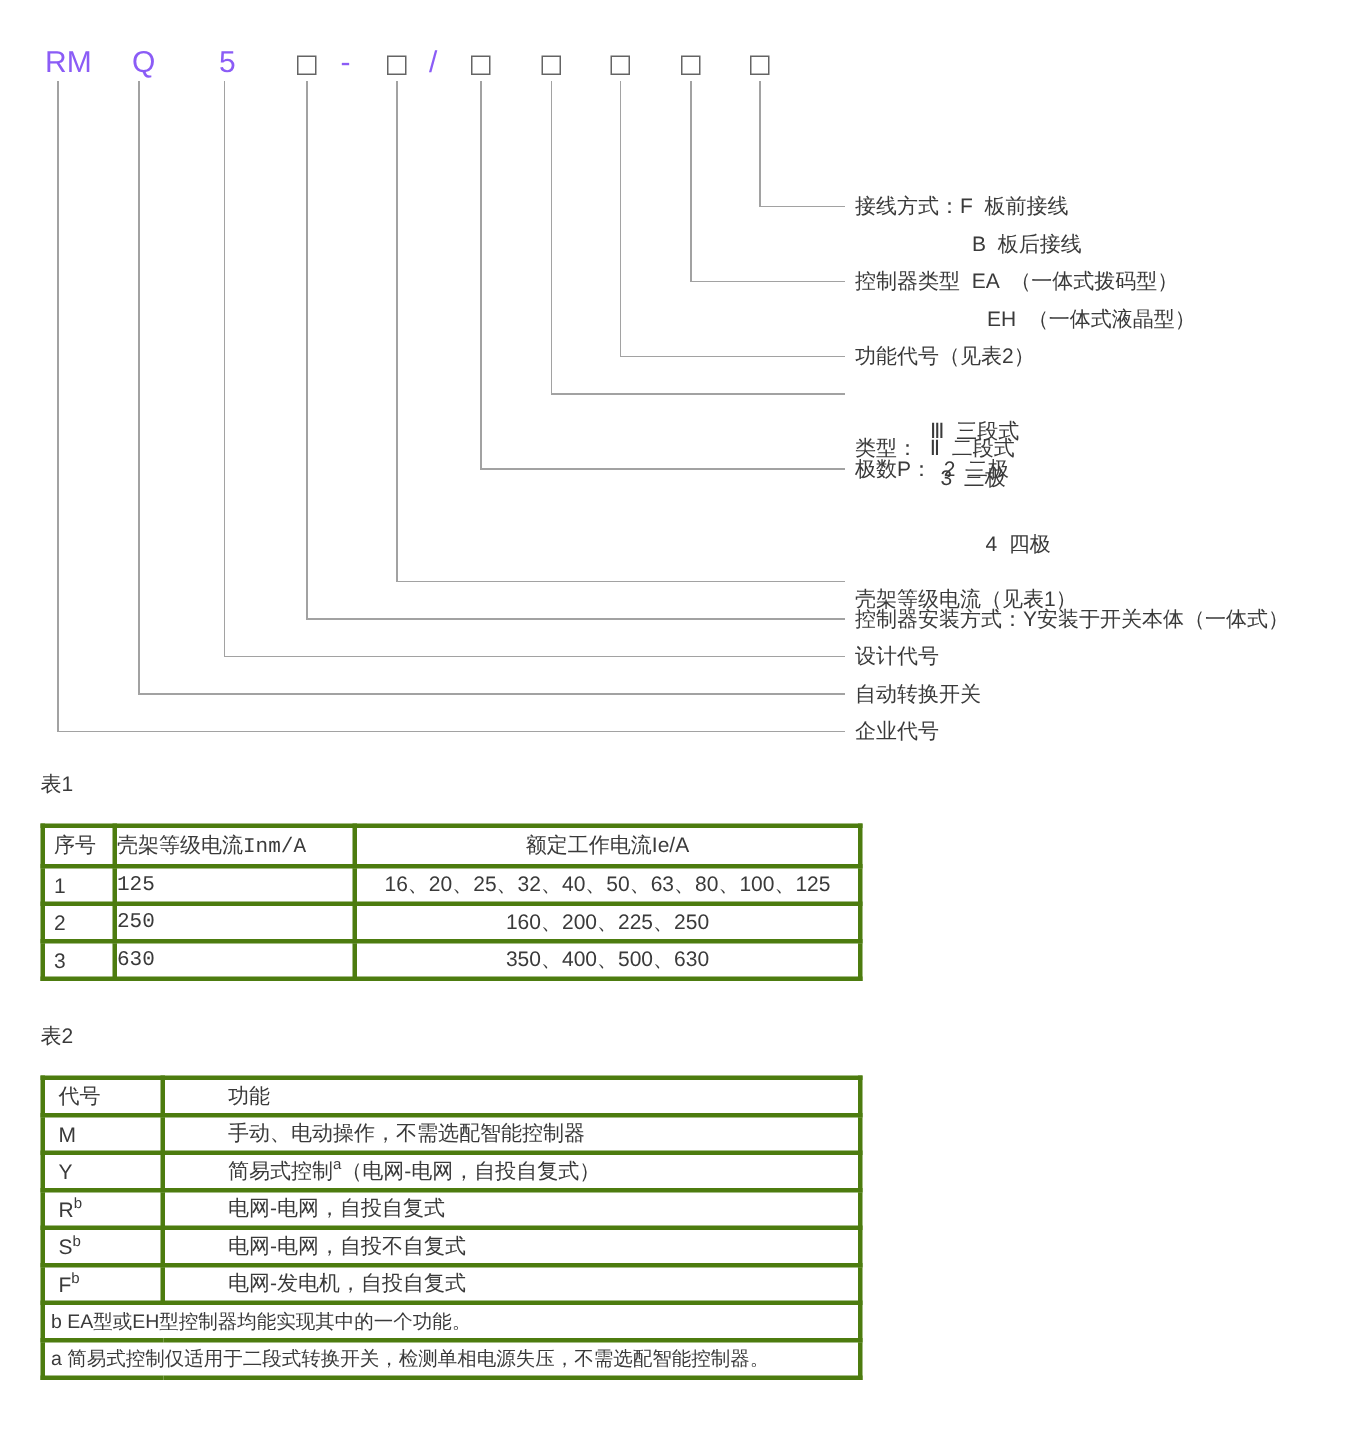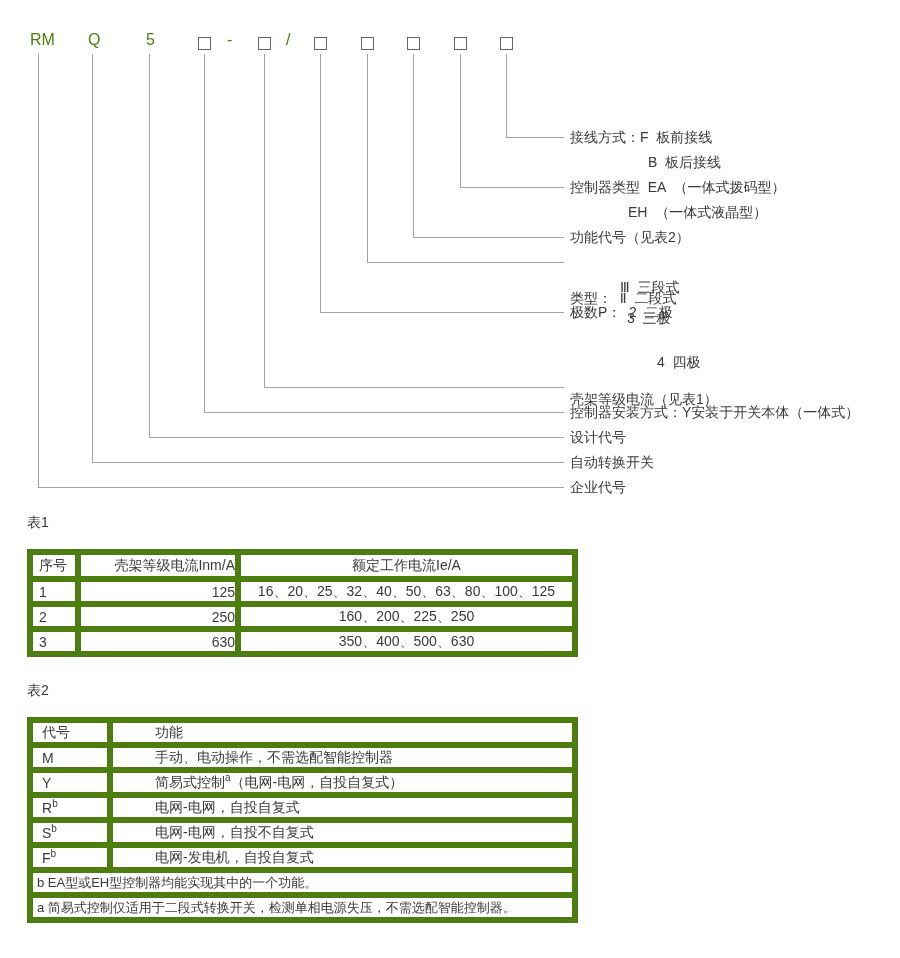--- a/index.html
+++ b/index.html
@@ -8,38 +8,38 @@
     width:900px; height:958px;
     font-family:"Liberation Sans","DejaVu Sans",sans-serif;
     color:#3a3a3a;
   }
   .page { position:relative; width:900px; height:958px; background:#fff; overflow:hidden; }
 
   
   #connector-svg { position:absolute; left:0; top:0; width:900px; height:500px; }
   #connector-svg polyline { fill:none; stroke:var(--line,#a2a2a2); stroke-width:1; shape-rendering:crispEdges; }
 
-  .code-text { position:absolute; top:31px; font-size:16px; color:#4d7c0f; white-space:pre; }
+  .code-text { position:absolute; top:31px; font-size:20px; color:#8b5cf6; white-space:pre; }
   .code-box  { position:absolute; top:37px; width:13px; height:13px; border:1px solid #646464; background:#fff; }
 
   .ann-label { position:absolute; font-size:14px; line-height:20px; color:#3a3a3a; white-space:pre; }
 
   
   .tbl-title { position:absolute; font-size:14px; color:#3a3a3a; }
   #t1-title { left:27px; top:514px; }
   #t2-title { left:27px; top:682px; }
 
   table { border-collapse:collapse; table-layout:fixed; font-size:14px; color:#3a3a3a; background:#fff; }
-  th, td { border:6px solid #4d7c0f; font-weight:normal; overflow:hidden; white-space:nowrap; }
+  th, td { border:3px solid #4d7c0f; font-weight:normal; overflow:hidden; white-space:nowrap; }
 
   #t1-table { position:absolute; left:27px; top:549px; width:545px; }
   #t1-table th, #t1-table td { height:25px; }
   #t1-table th { height:27px; }
   #t1-table .c0 { width:48px;  text-align:left; padding-left:6px; }
-  #t1-table .c1 { width:160px; text-align:right; }
+  #t1-table .c1 { width:160px; text-align:left;font-family:Liberation Mono, monospace; }
   #t1-table .c2 { width:337px; text-align:center; }
 
   #t2-table { position:absolute; left:27px; top:717px; width:545px; }
   #t2-table th, #t2-table td { height:25px; }
   #t2-table .c0 { width:80px;  text-align:left; padding-left:9px; }
   #t2-table .c1 { width:465px; text-align:left; padding-left:42px; }
   #t2-table tr.footnote td { height:25px; padding-left:4px; font-size:13px; }
   sup { font-size:10px; line-height:0; }
 </style>
 </head>
@@ -72,21 +72,21 @@
       <div class="code-box" style="left: 361px;"></div>
       <div class="code-box" style="left: 407px;"></div>
       <div class="code-box" style="left: 454px;"></div>
       <div class="code-box" style="left: 500px;"></div>
     </div>
 
   <div id="annotations">
       <div class="ann-label" style="left: 570px; top: 127px;">接线方式：F  板前接线</div>
       <div class="ann-label" style="left: 648px; top: 152px;">B  板后接线</div>
       <div class="ann-label" style="left: 570px; top: 177px;">控制器类型  EA  （一体式拨码型）</div>
-      <div class="ann-label" style="left: 628px; top: 202px;">EH  （一体式液晶型）</div>
+      <div class="ann-label" style="left: 658px; top: 202px;">EH  （一体式液晶型）</div>
       <div class="ann-label" style="left: 570px; top: 227px;">功能代号（见表2）</div>
       <div class="ann-label" style="left: 570px; top: 252px; margin-top: 36px;">类型：  Ⅱ  二段式</div>
       <div class="ann-label" style="left: 620px; top: 277px;">Ⅲ  三段式</div>
       <div class="ann-label" style="left: 570px; top: 302px;">极数P：  2  二极</div>
       <div class="ann-label" style="left: 627px; top: 308px;">3  三极</div>
       <div class="ann-label" style="left: 627px; top: 352px; margin-left: 30px;">4  四极</div>
       <div class="ann-label" style="left: 570px; top: 377px; margin-top: 12px;">壳架等级电流（见表1）</div>
       <div class="ann-label" style="left: 570px; top: 402px;">控制器安装方式：Y安装于开关本体（一体式）</div>
       <div class="ann-label" style="left: 570px; top: 427px;">设计代号</div>
       <div class="ann-label" style="left: 570px; top: 452px;">自动转换开关</div>

